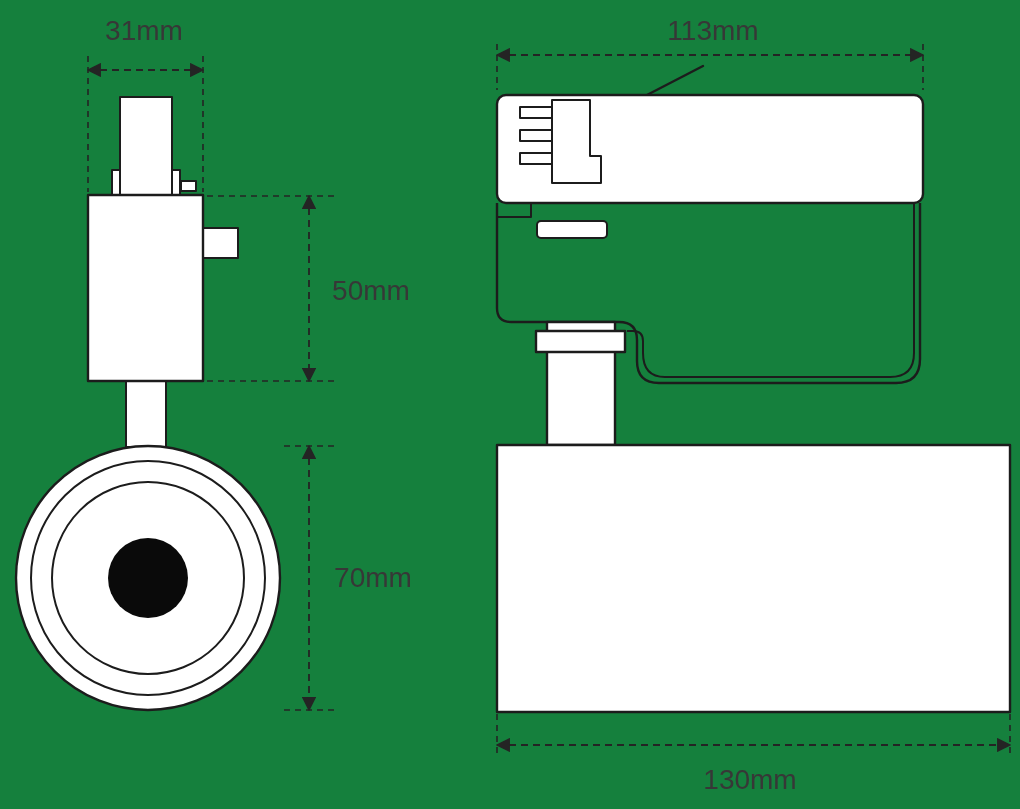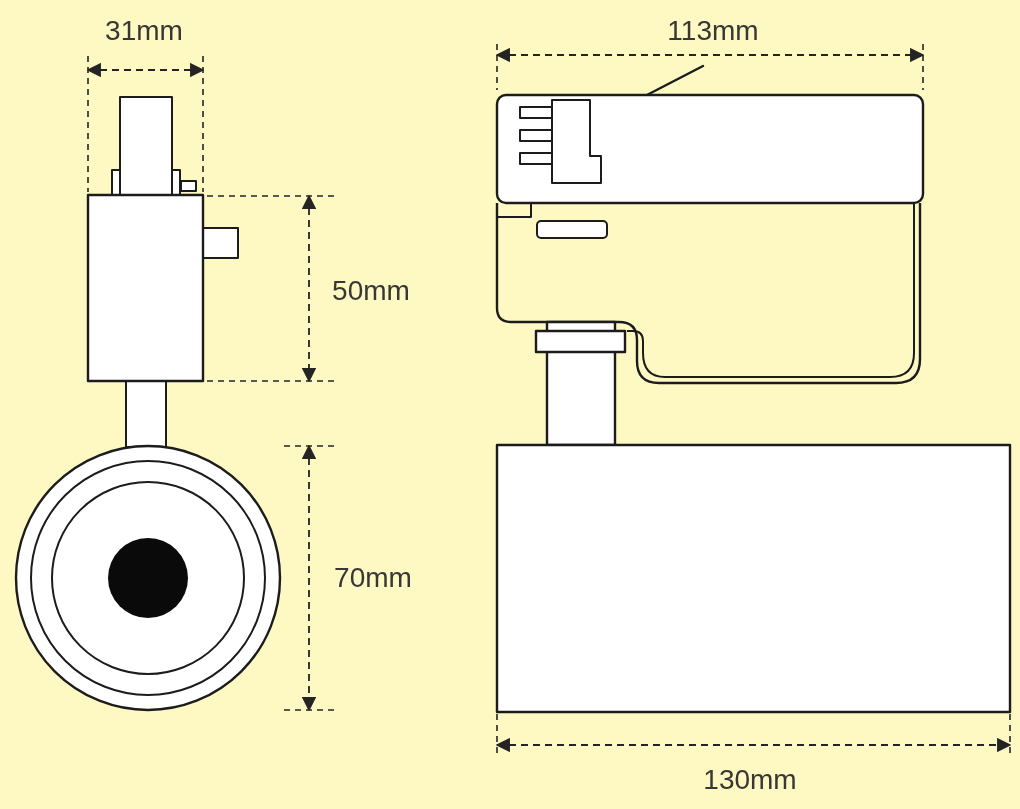--- a/index.html
+++ b/index.html
@@ -4,21 +4,21 @@
 <style>
   html, body {
     margin: 0;
     padding: 0;
     background: #ffffff;
   }
   .canvas {
     position: relative;
     width: 1020px;
     height: 809px;
-    background: #fef9c3;
+    background: #15803d;
     overflow: hidden;
     font-family: "Liberation Sans", sans-serif;
   }
   svg { display: block; }
 
   .outline   { fill: #ffffff; stroke: #1c1c1c; stroke-width: 2.4; stroke-linejoin: round; }
   .outline2  { fill: #ffffff; stroke: #1c1c1c; stroke-width: 2;   stroke-linejoin: round; }
   .open-line { fill: none;    stroke: #1c1c1c; stroke-width: 2.4; stroke-linejoin: round; }
   .open-thin { fill: none;    stroke: #1c1c1c; stroke-width: 2;   stroke-linejoin: round; }
   .fill-black{ fill: #0a0a0a; stroke: none; }

